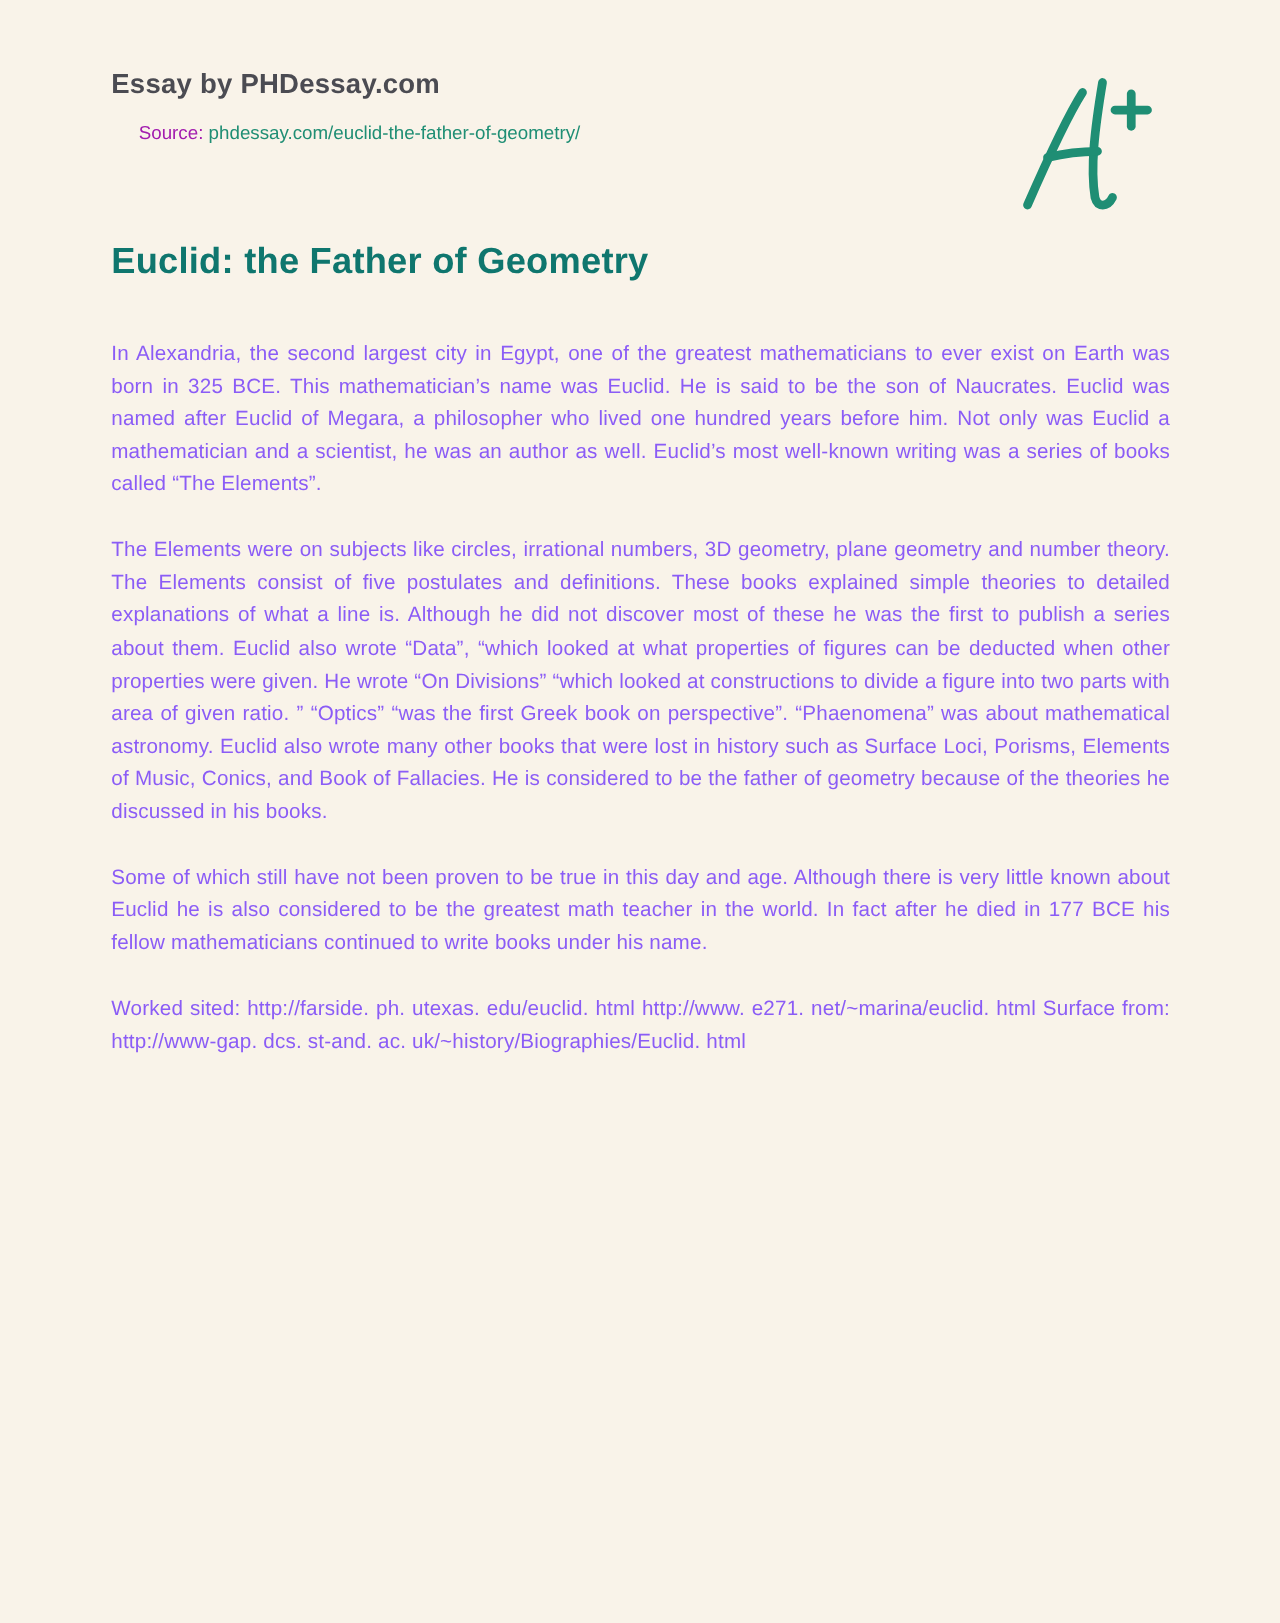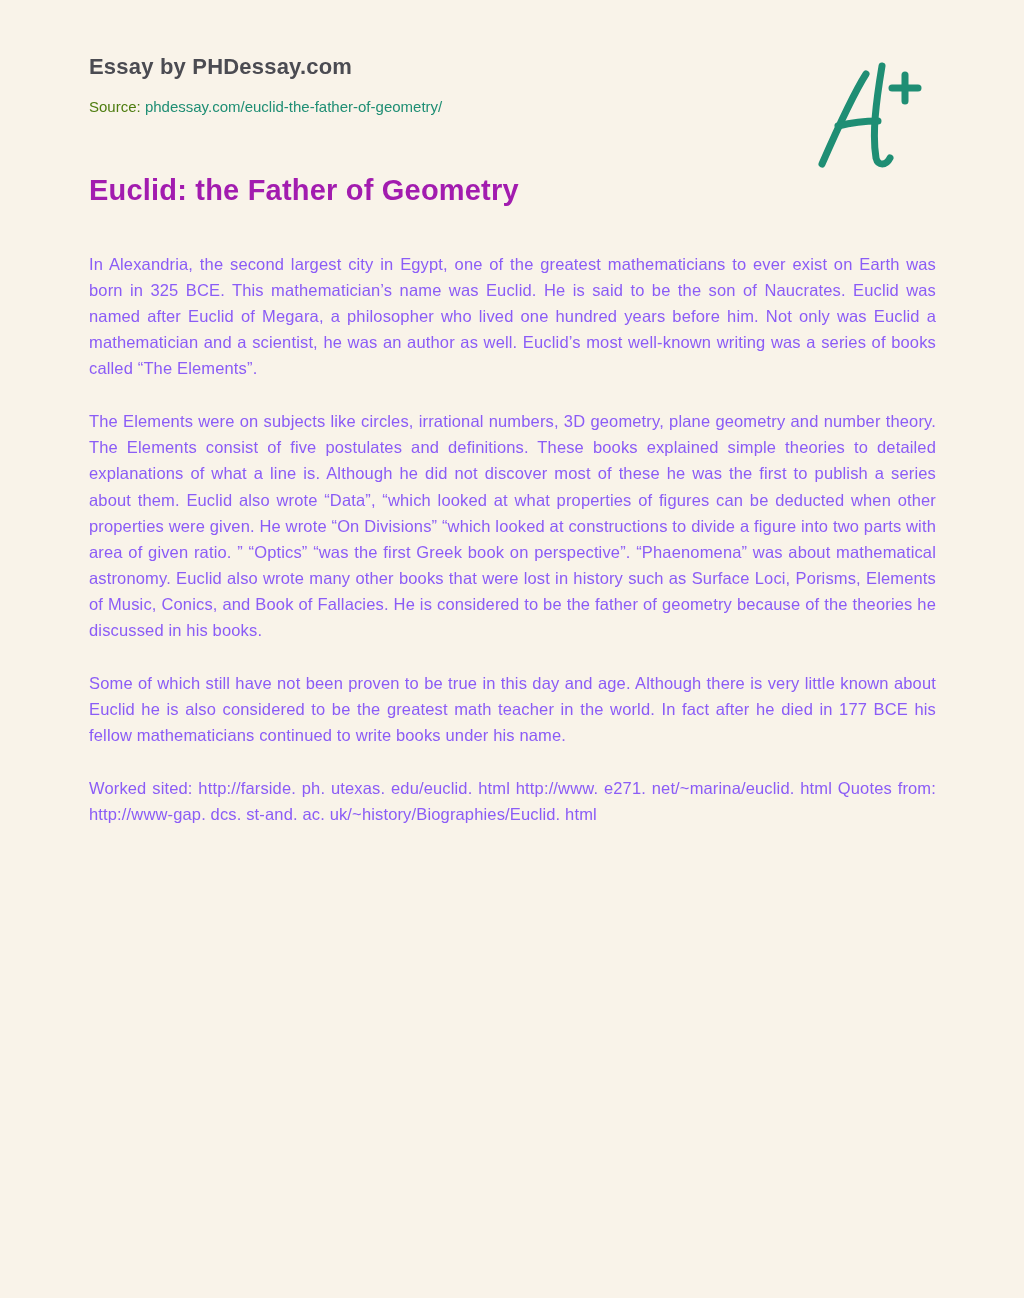--- a/index.html
+++ b/index.html
@@ -34,43 +34,44 @@
     letter-spacing: 0.2px;
     margin-top: 2px;
   }
 
   .source-row {
     margin-top: 18px;
     font-size: 15px;
   }
 
   .source-label {
-    color: #4d7c0f;
+    color: #a21caf;
+    margin-left: 22px;
   }
 
   .source-link {
     color: #1f8e74;
     text-decoration: none;
     margin-top: 39px;
   }
 
   .logo {
     position: absolute;
     top: 8px;
     right: 12px;
     width: 110px;
     height: 110px;
   }
 
   
   .doc-title {
-    margin-top: 59px;
+    margin-top: 78px;
     font-size: 29px;
     font-weight: 700;
-    color: #a21caf;
+    color: #0f766e;
     letter-spacing: 0.2px;
   }
 
   
   .body-text {
     margin-top: 44px;
   }
 
   .paragraph {
     font-size: 16.5px;
@@ -113,17 +114,17 @@
         </svg>
       </div>
     </div>
 
     <h1 class="doc-title">Euclid: the Father of Geometry</h1>
 
     <div class="body-text">
       <p class="paragraph">In Alexandria, the second largest city in Egypt, one of the greatest mathematicians to ever exist on Earth was born in 325 BCE. This mathematician’s name was Euclid. He is said to be the son of Naucrates. Euclid was named after Euclid of Megara, a philosopher who lived one hundred years before him. Not only was Euclid a mathematician and a scientist, he was an author as well. Euclid’s most well-known writing was a series of books called “The Elements”.</p>
       <p class="paragraph">The Elements were on subjects like circles, irrational numbers, 3D geometry, plane geometry and number theory. The Elements consist of five postulates and definitions. These books explained simple theories to detailed explanations of what a line is. Although he did not discover most of these he was the first to publish a series about them. Euclid also wrote “Data”, “which looked at what properties of figures can be deducted when other properties were given. He wrote “On Divisions” “which looked at constructions to divide a figure into two parts with area of given ratio. ” “Optics” “was the first Greek book on perspective”. “Phaenomena” was about mathematical astronomy. Euclid also wrote many other books that were lost in history such as Surface Loci, Porisms, Elements of Music, Conics, and Book of Fallacies. He is considered to be the father of geometry because of the theories he discussed in his books.</p>
       <p class="paragraph">Some of which still have not been proven to be true in this day and age. Although there is very little known about Euclid he is also considered to be the greatest math teacher in the world. In fact after he died in 177 BCE his fellow mathematicians continued to write books under his name.</p>
-      <p class="paragraph">Worked sited: http://farside. ph. utexas. edu/euclid. html http://www. e271. net/~marina/euclid. html Quotes from: http://www-gap. dcs. st-and. ac. uk/~history/Biographies/Euclid. html</p>
+      <p class="paragraph">Worked sited: http://farside. ph. utexas. edu/euclid. html http://www. e271. net/~marina/euclid. html Surface from: http://www-gap. dcs. st-and. ac. uk/~history/Biographies/Euclid. html</p>
     </div>
 
   </div>
 </div>
 
 </body></html>

